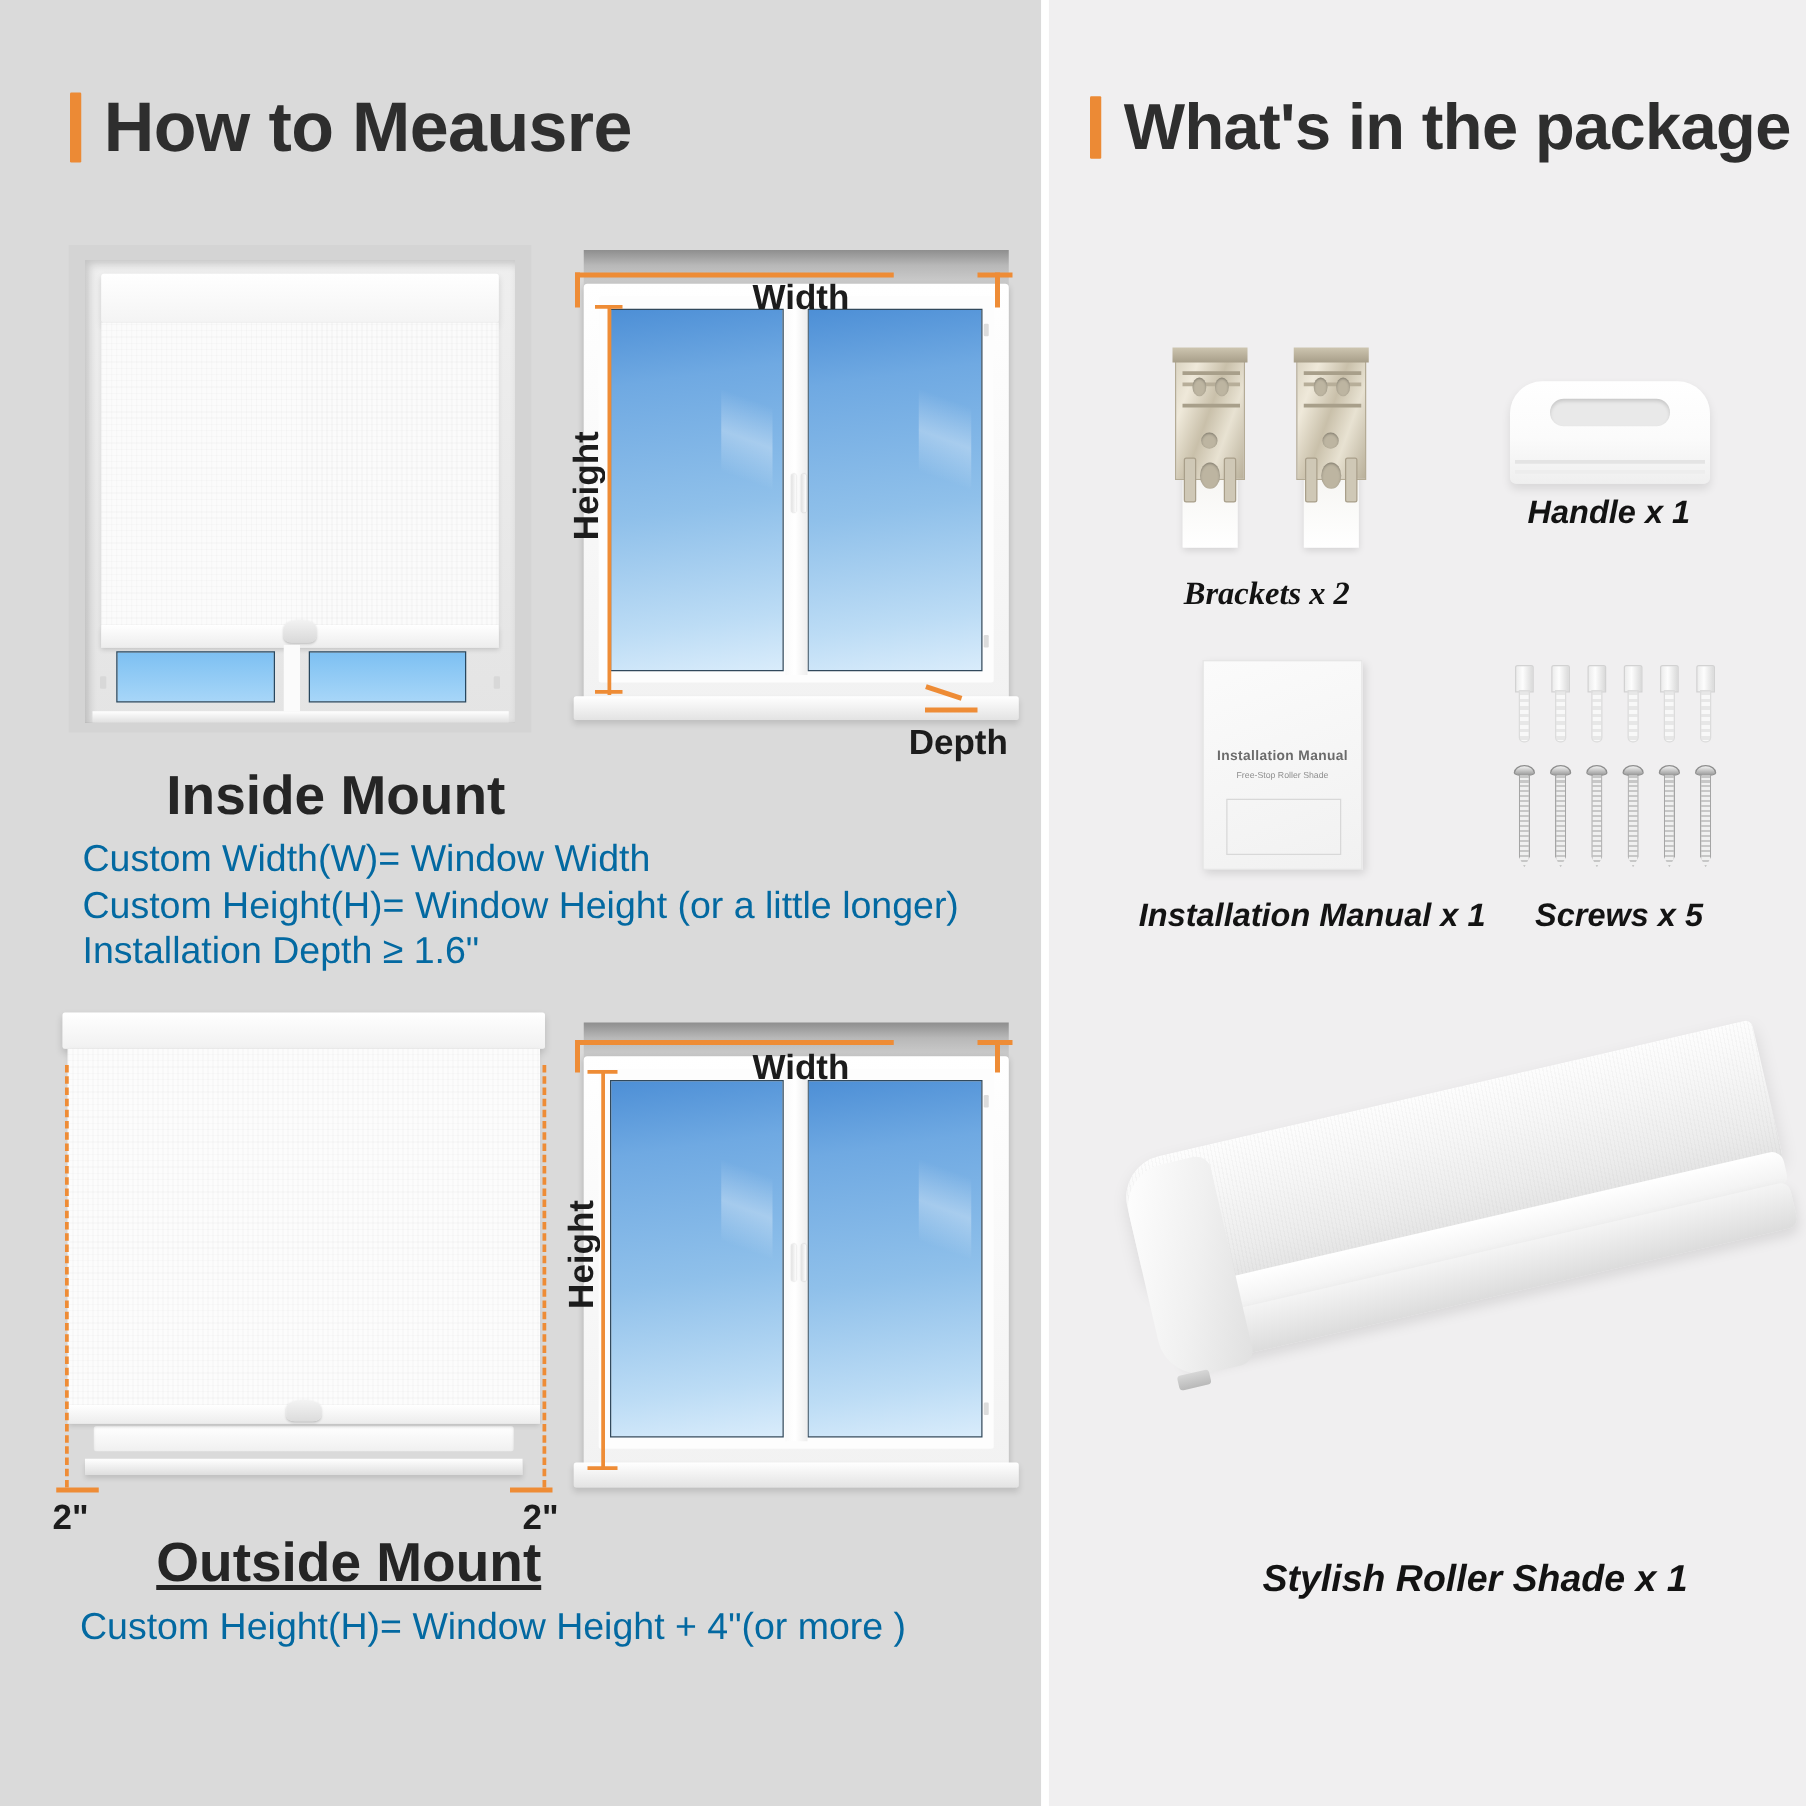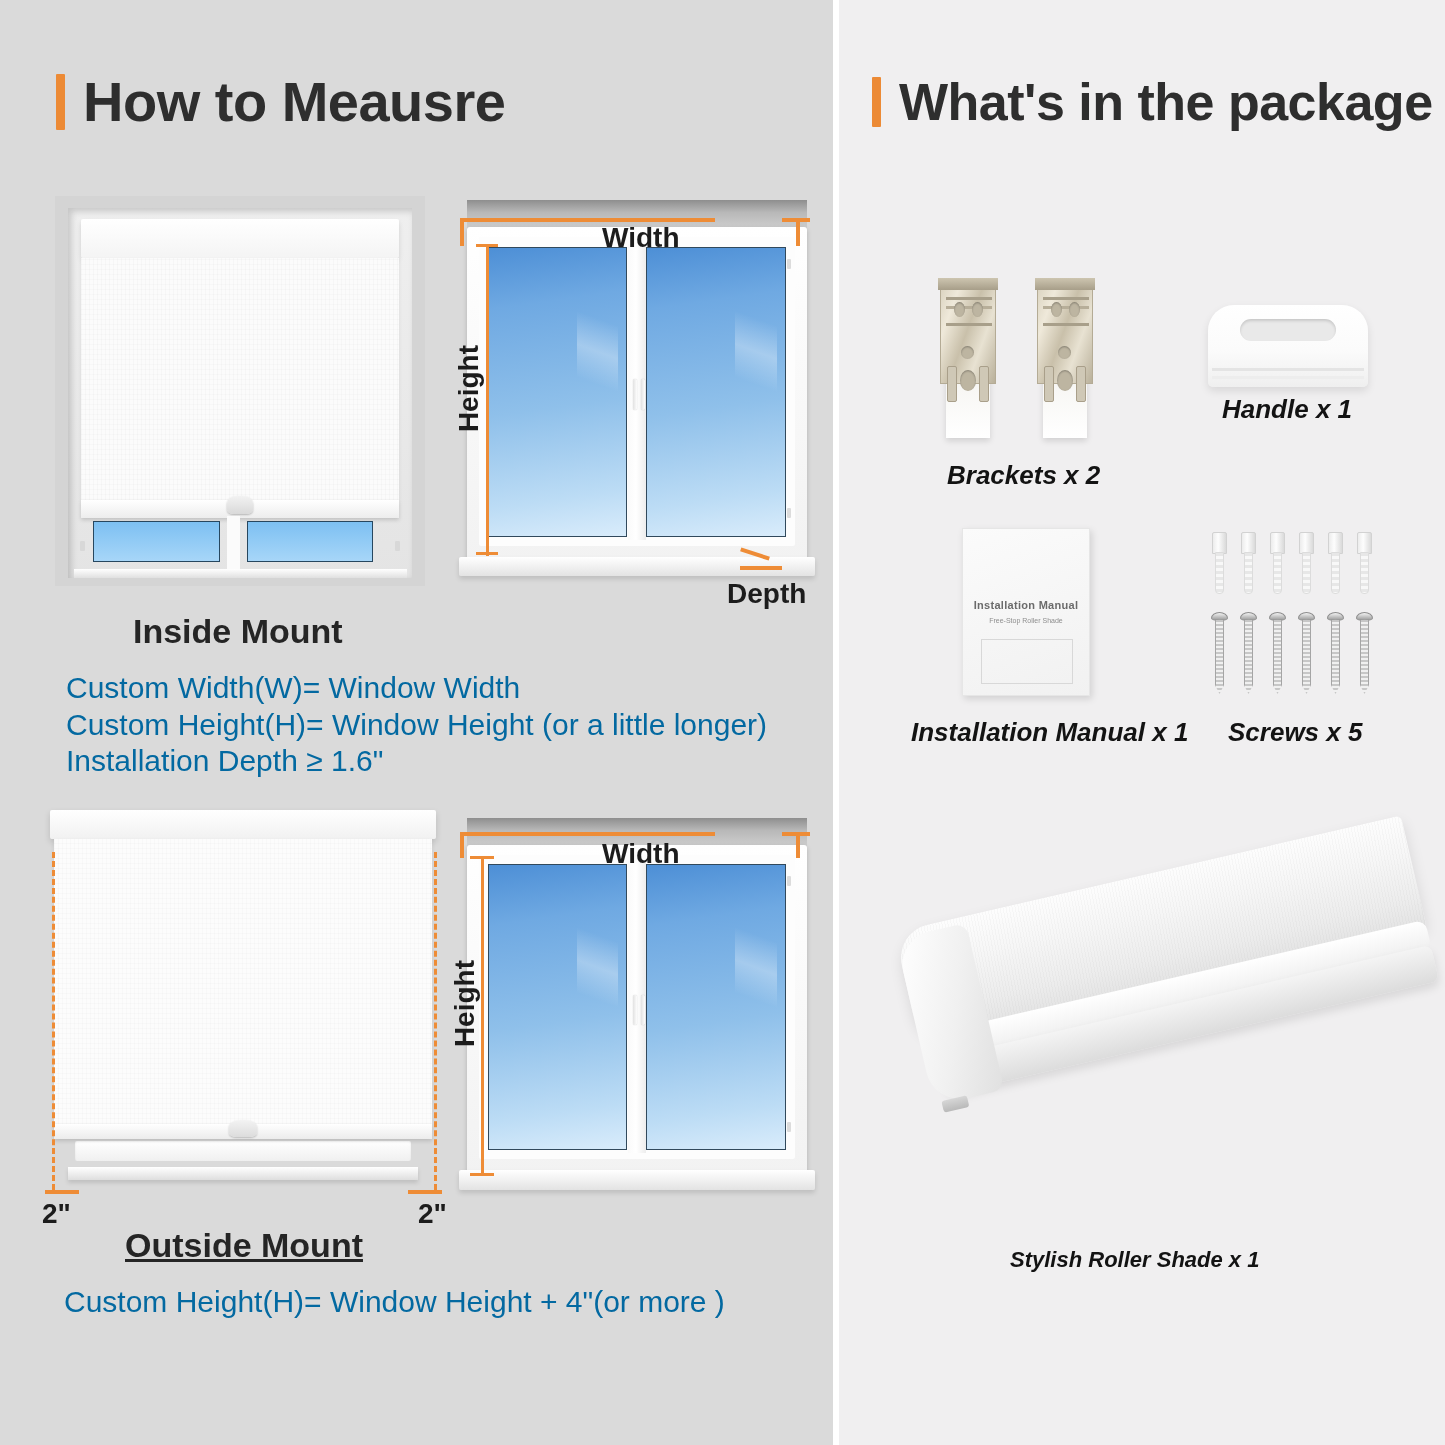--- a/index.html
+++ b/index.html
@@ -108,28 +108,28 @@
     border-radius:40% 40% 25% 25%;box-shadow:0 1px 2px rgba(0,0,0,.22);}
   .om-sillwin{position:absolute;left:9%;top:85%;width:82%;height:11%;}
   .om-sillwin .bar{position:absolute;left:0;top:10%;width:100%;height:45%;
     background:linear-gradient(180deg,#ffffff,#f0f0f0);border-radius:2px;
     box-shadow:inset 0 1px 2px rgba(0,0,0,.1);}
   .om-sillwin .sill2{position:absolute;left:-2%;bottom:0;width:104%;height:30%;
     background:linear-gradient(180deg,#ffffff,#dedede);box-shadow:0 3px 4px rgba(0,0,0,.12);}
   .dashline{position:absolute;width:0;border-left:3px dashed #ee8c36;}
 
   
-  .mount-title{position:absolute;font-size:34px;font-weight:bold;color:#252525;white-space:nowrap;}
+  .mount-title{position:absolute;font-size:44px;font-weight:bold;color:#252525;white-space:nowrap;}
   .mount-lines{position:absolute;}
   .mount-lines div{font-size:30px;color:#0369a1;line-height:1.22;white-space:nowrap;}
 
   
   .pkg-label{position:absolute;font-size:26px;font-weight:bold;font-style:italic;
     color:#131313;white-space:nowrap;}
-  .pkg-label.big{font-size:22px;}
+  .pkg-label.big{font-size:30px;}
 
   
   .bracket{position:absolute;width:60px;height:160px;}
   .bk-base{position:absolute;left:8px;bottom:0;width:44px;height:74px;
     background:linear-gradient(180deg,#f4f3ef,#ffffff);
     box-shadow:0 3px 6px rgba(0,0,0,.13);}
   .bk-metal{position:absolute;left:2px;top:4px;width:56px;height:102px;
     background:linear-gradient(110deg,#d9d2bf 0%,#efe9da 22%,#c9c0aa 48%,#e8e2d2 70%,#b9b09a 100%);
     border:1px solid #b4ab95;box-sizing:border-box;}
   .bk-metal:before{content:"";position:absolute;left:5px;top:14px;width:46px;height:3px;
@@ -340,21 +340,21 @@
       <div class="bk-metal"></div>
       <div class="bk-topclip"></div>
       <div class="bk-hole" style="left:16px;top:24px;width:11px;height:15px;"></div>
       <div class="bk-hole" style="left:34px;top:24px;width:11px;height:15px;"></div>
       <div class="bk-hole" style="left:23px;top:68px;width:13px;height:13px;"></div>
       <div class="bk-hole" style="left:22px;top:92px;width:16px;height:21px;"></div>
       <div class="bk-slot" style="left:9px;top:88px;"></div>
       <div class="bk-slot" style="left:41px;top:88px;"></div>
     </div>
   </div>
-  <div class="pkg-label" style="left:947px;top:460px;">Brackets x 2</div>
+  <div class="pkg-label" style="left:947px;top:460px;font-family:Liberation Serif, serif;">Brackets x 2</div>
 
   <div class="handle" style="left:1208px;top:305px;"></div>
   <div class="pkg-label" style="left:1222px;top:394px;">Handle x 1</div>
 
   <div class="manual" style="left:962px;top:528px;">
     <div class="man-t1">Installation Manual</div>
     <div class="man-t2">Free-Stop Roller Shade</div>
     <div class="man-box"></div>
   </div>
   <div class="pkg-label" style="left:911px;top:717px;">Installation Manual x 1</div>

